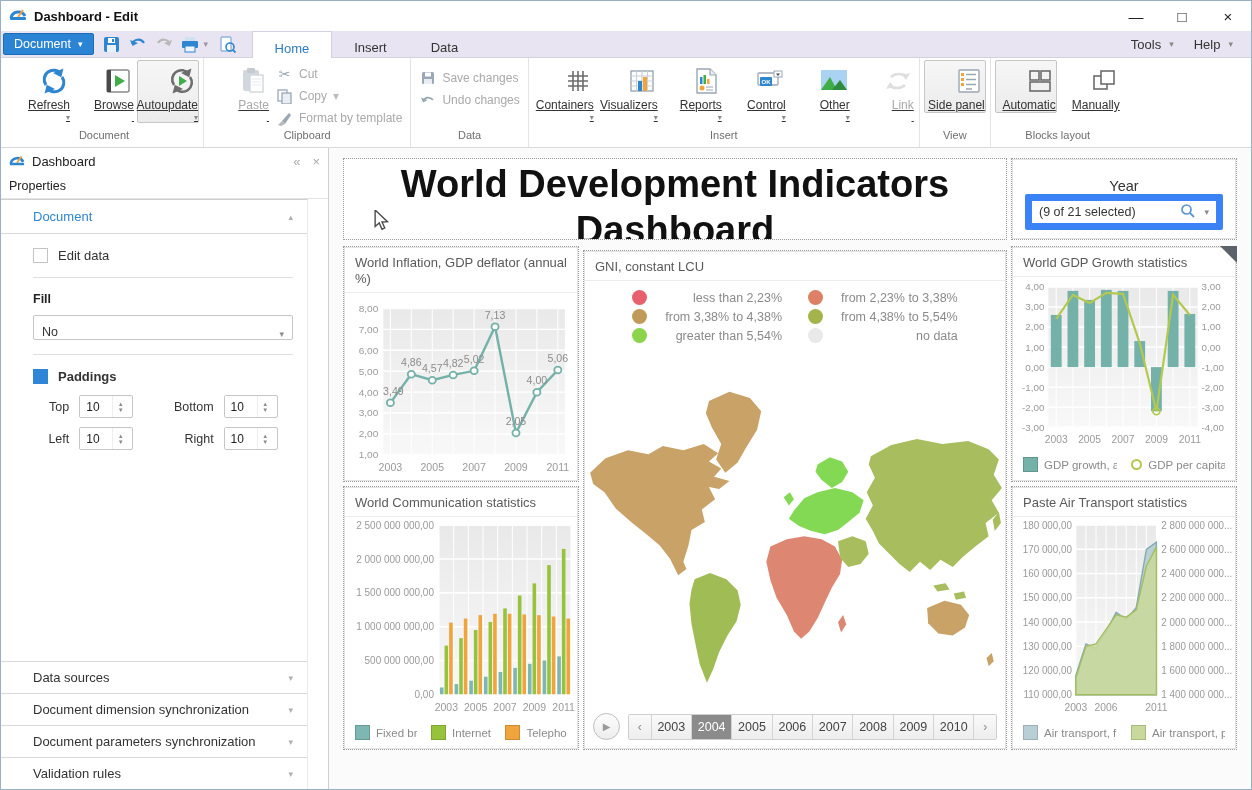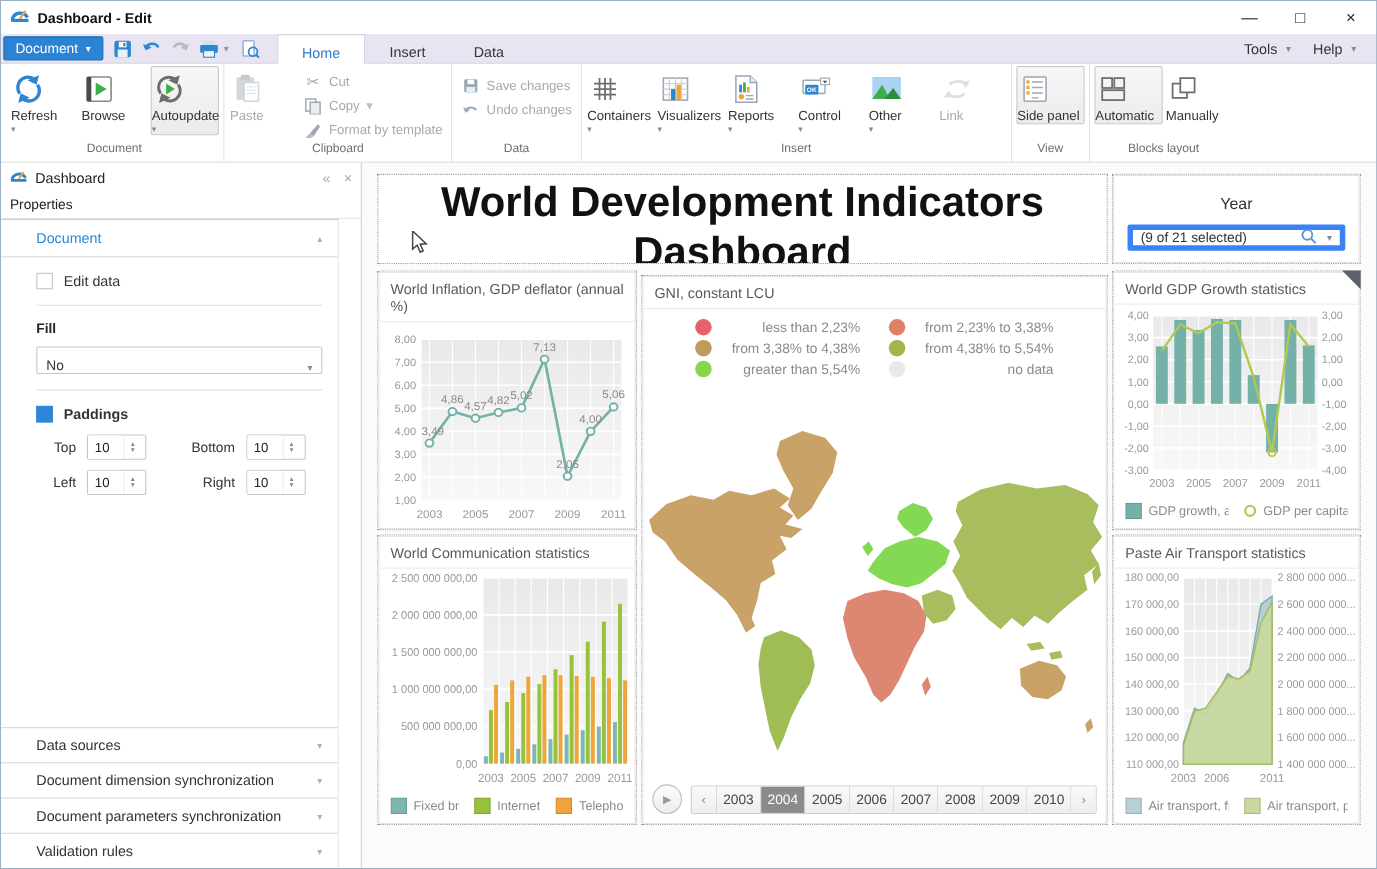--- a/index.html
+++ b/index.html
@@ -26,21 +26,21 @@
   .rightmenus { margin-left:auto; display:flex; align-items:center; gap:4px; padding-right:10px; }
   .rmenu { display:flex; align-items:center; gap:8px; font-size:13px; color:#333; padding:0 8px; }
   .rmenu .caret { font-size:9px; color:#8a8a8a; }
 
   
   .ribbon { height:90px; background:#fff; display:flex; align-items:stretch; flex:none; border-bottom:1px solid #d9d9d9; padding-left:4px; }
   .rgroup { display:flex; flex-direction:column; padding:2px 4px 0 4px; position:relative; }
   .rgroup + .rgroup { border-left:1px solid #e4e4e4; }
   .rgroup-body { flex:1; display:flex; align-items:flex-start; gap:2px; }
   .rgroup-label { height:18px; text-align:center; font-size:11px; color:#6f6f6f; }
-  .bigbtn { width:62px; padding-top:4px; display:flex; flex-direction:column; align-items:flex-start; gap:2px; border:1px solid transparent; border-radius:2px; }
+  .bigbtn { width:62px; padding-top:4px; display:flex; flex-direction:column; align-items:flex-end; gap:2px; border:1px solid transparent; border-radius:2px;text-decoration:underline; }
   .bigbtn .blabel { font-size:12px; color:#333; text-align:center; line-height:13px; }
   .bigbtn .bcaret { font-size:8px; color:#8a8a8a; height:8px; line-height:8px; }
   .bigbtn.pressed { background:linear-gradient(#f6f6f6,#ececec); border:1px solid #c6c6c6; }
   .bigbtn.disabled .blabel { color:#a9a9a9; }
   .bigbtn.disabled svg { opacity:.45; }
   .bicon { width:32px; height:32px; display:flex; align-items:center; justify-content:center; }
   .smallcol { display:flex; flex-direction:column; justify-content:flex-start; padding-top:6px; gap:6px; }
   .smallbtn { display:flex; align-items:center; gap:6px; font-size:12px; color:#333; padding:0 4px; }
   .smallbtn.disabled { color:#a9a9a9; }
   .smallbtn .sicon { width:17px; height:16px; display:flex; align-items:center; justify-content:center; }
@@ -82,21 +82,21 @@
   .legendrow { flex:none; display:flex; align-items:center; gap:14px; padding:6px 10px 8px 10px; font-size:11.5px; color:#8a8a8a; }
   .sw { width:15px; height:15px; border:1px solid rgba(0,0,0,.15); display:inline-block; flex:none; }
   .lgi { display:flex; align-items:center; gap:6px; white-space:nowrap; overflow:hidden; }
   .ring { width:11px; height:11px; border:2px solid #b3c84e; border-radius:50%; background:#fff; flex:none; }
 
   .title-block { background:#fff; }
   .bigtitle { height:100%; overflow:hidden; text-align:center; font-size:38px; line-height:46px; font-weight:bold; color:#111; padding-top:2px; font-family:"Liberation Sans",sans-serif; }
 
   .year-body { flex:1; display:flex; flex-direction:column; padding:10px 12px; }
   .year-title { text-align:center; font-size:14.5px; color:#333; margin-top:8px; }
-  .year-combo { margin-top:auto; height:24px; border:5px solid #3b82f6; border-radius:2px; display:flex; align-items:center; padding:0 7px; font-size:12.5px; color:#333; background:#fff; }
+  .year-combo { margin-top:auto; height:36px; border:7px solid #3b82f6; border-radius:2px; display:flex; align-items:center; padding:0 7px; font-size:12.5px; color:#333; background:#fff; }
   .year-combo .mag { margin-left:auto; }
   .year-combo .caret { color:#8a8a8a; font-size:9px; margin-left:9px; }
 
   
   .maplegend { flex:none; display:grid; grid-template-columns:auto auto; justify-content:center; gap:4px 26px; padding:9px 10px 4px 10px; font-size:12.5px; color:#8a8a8a; }
   .mli { display:flex; align-items:center; gap:18px;justify-content:space-between; }
   .dot { width:15px; height:15px; border-radius:50%; flex:none; }
   .mapchart { flex:1; min-height:0; }
 
   

